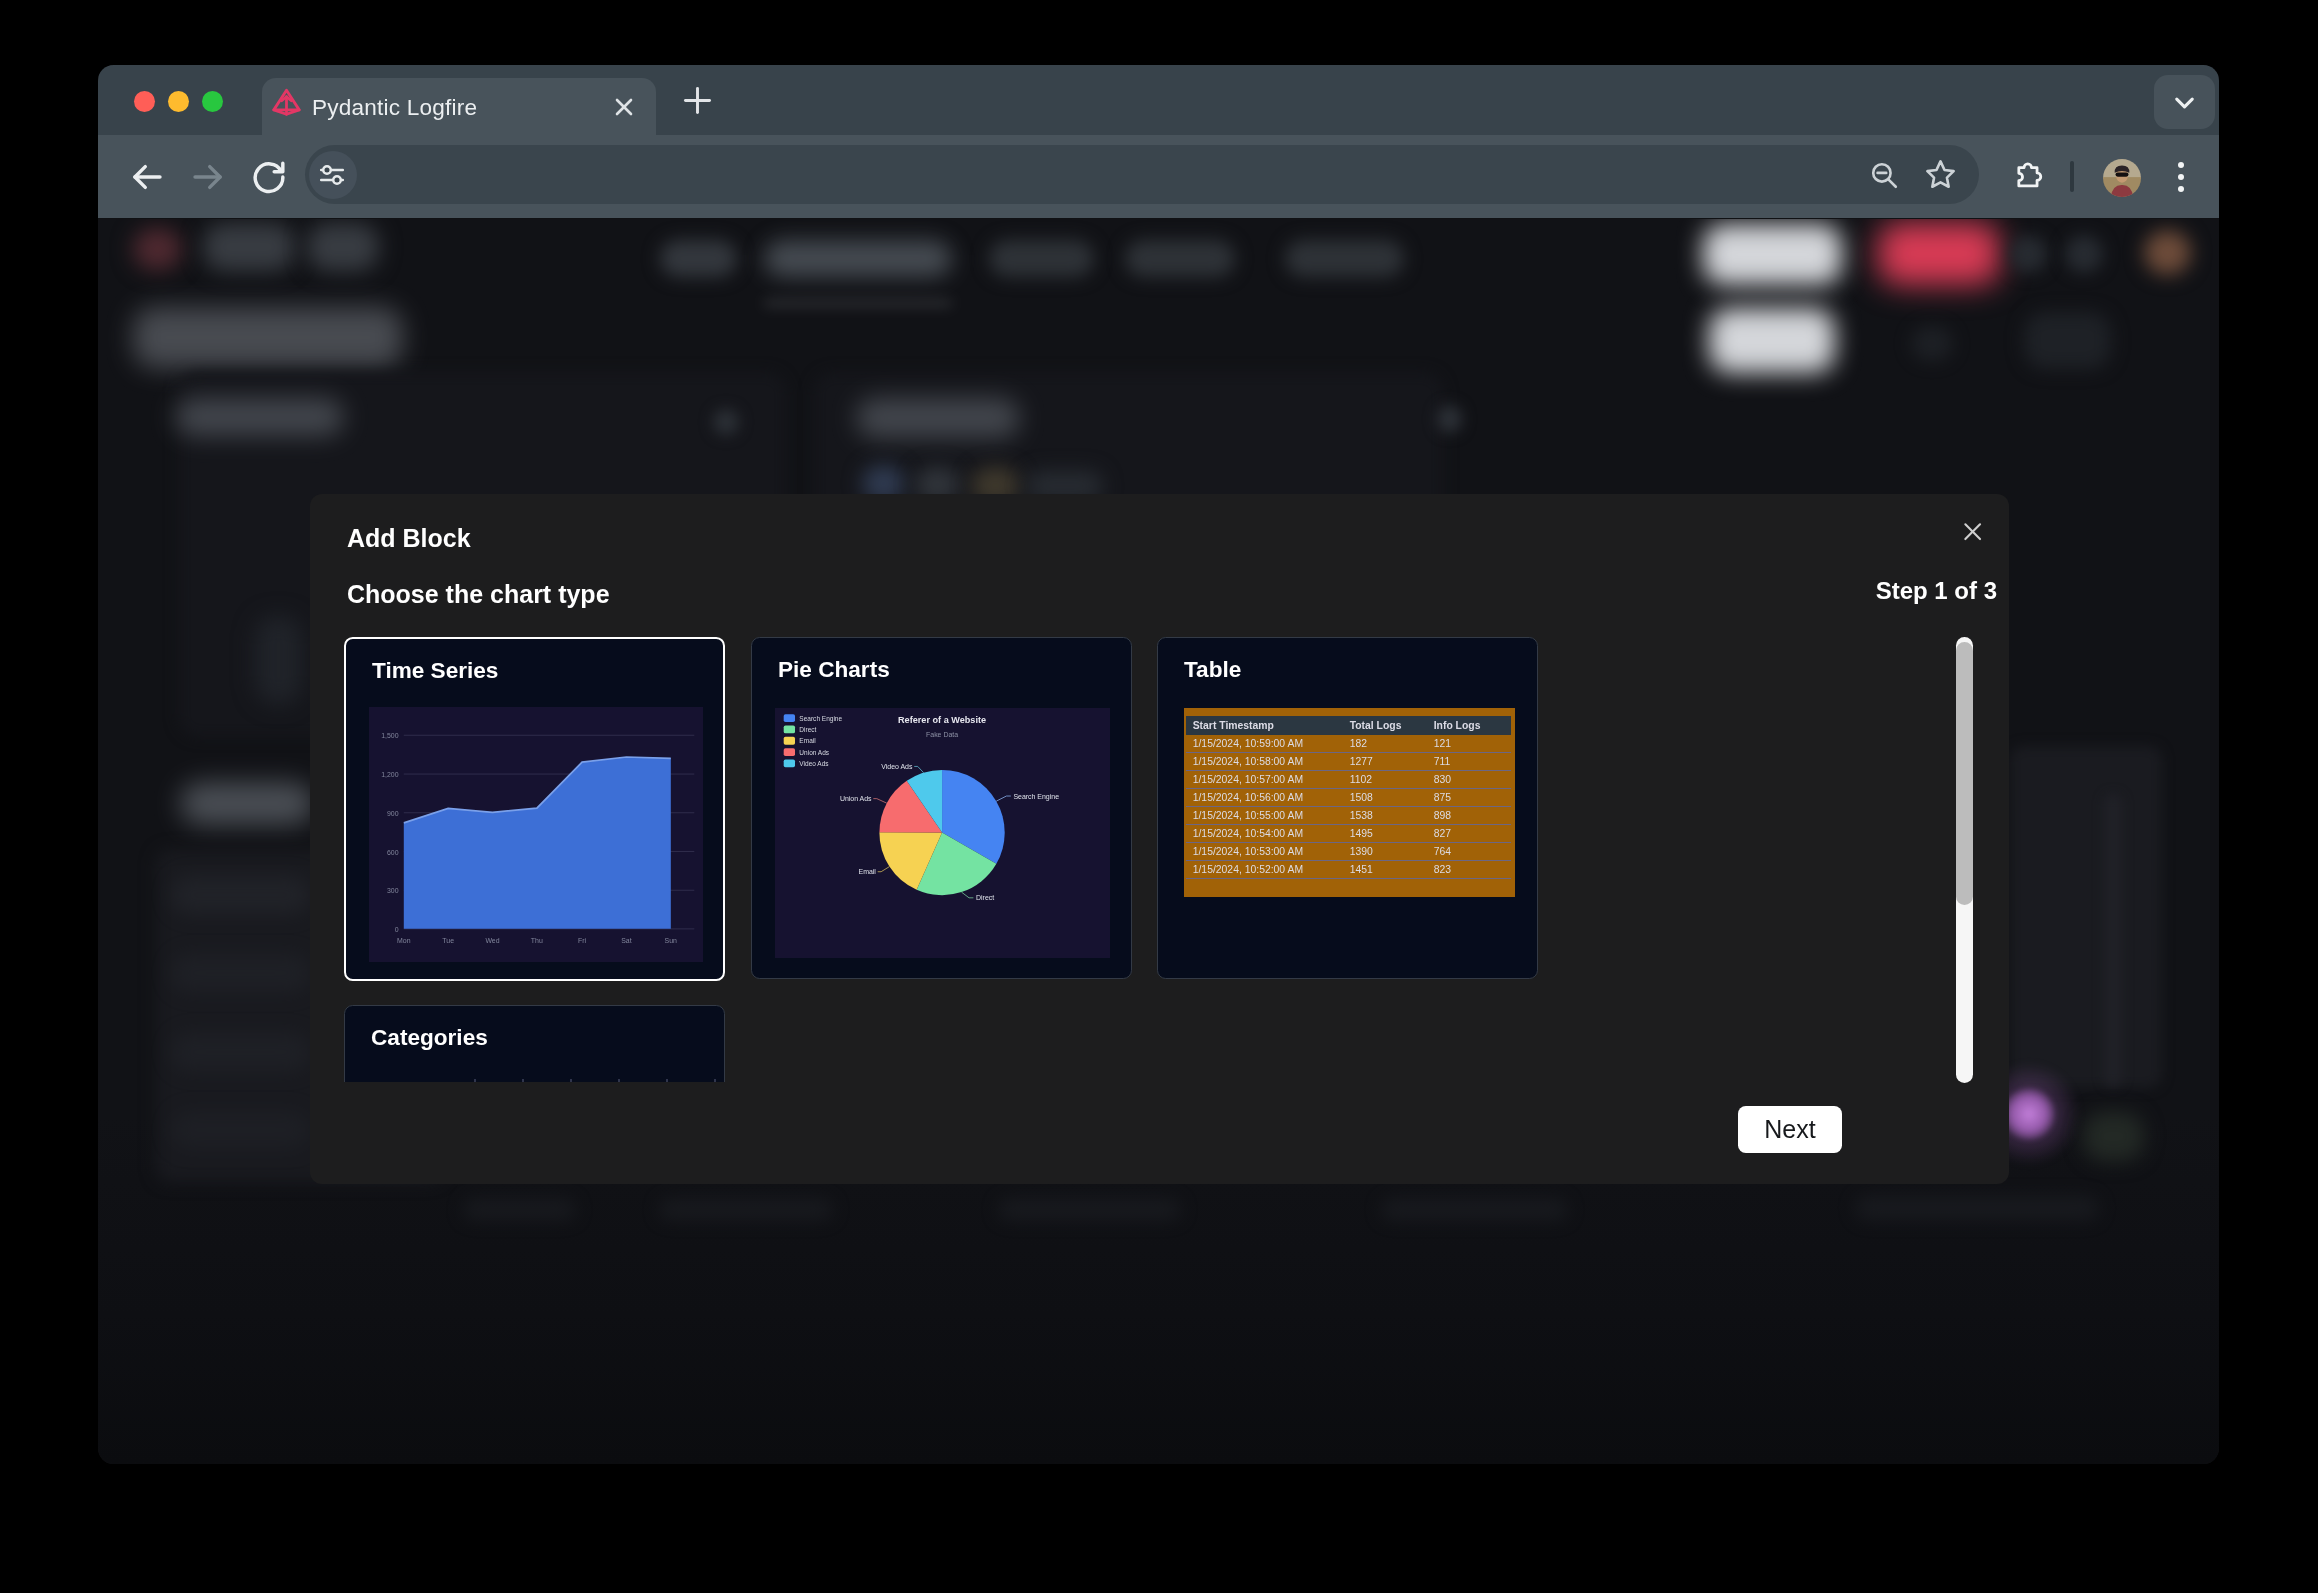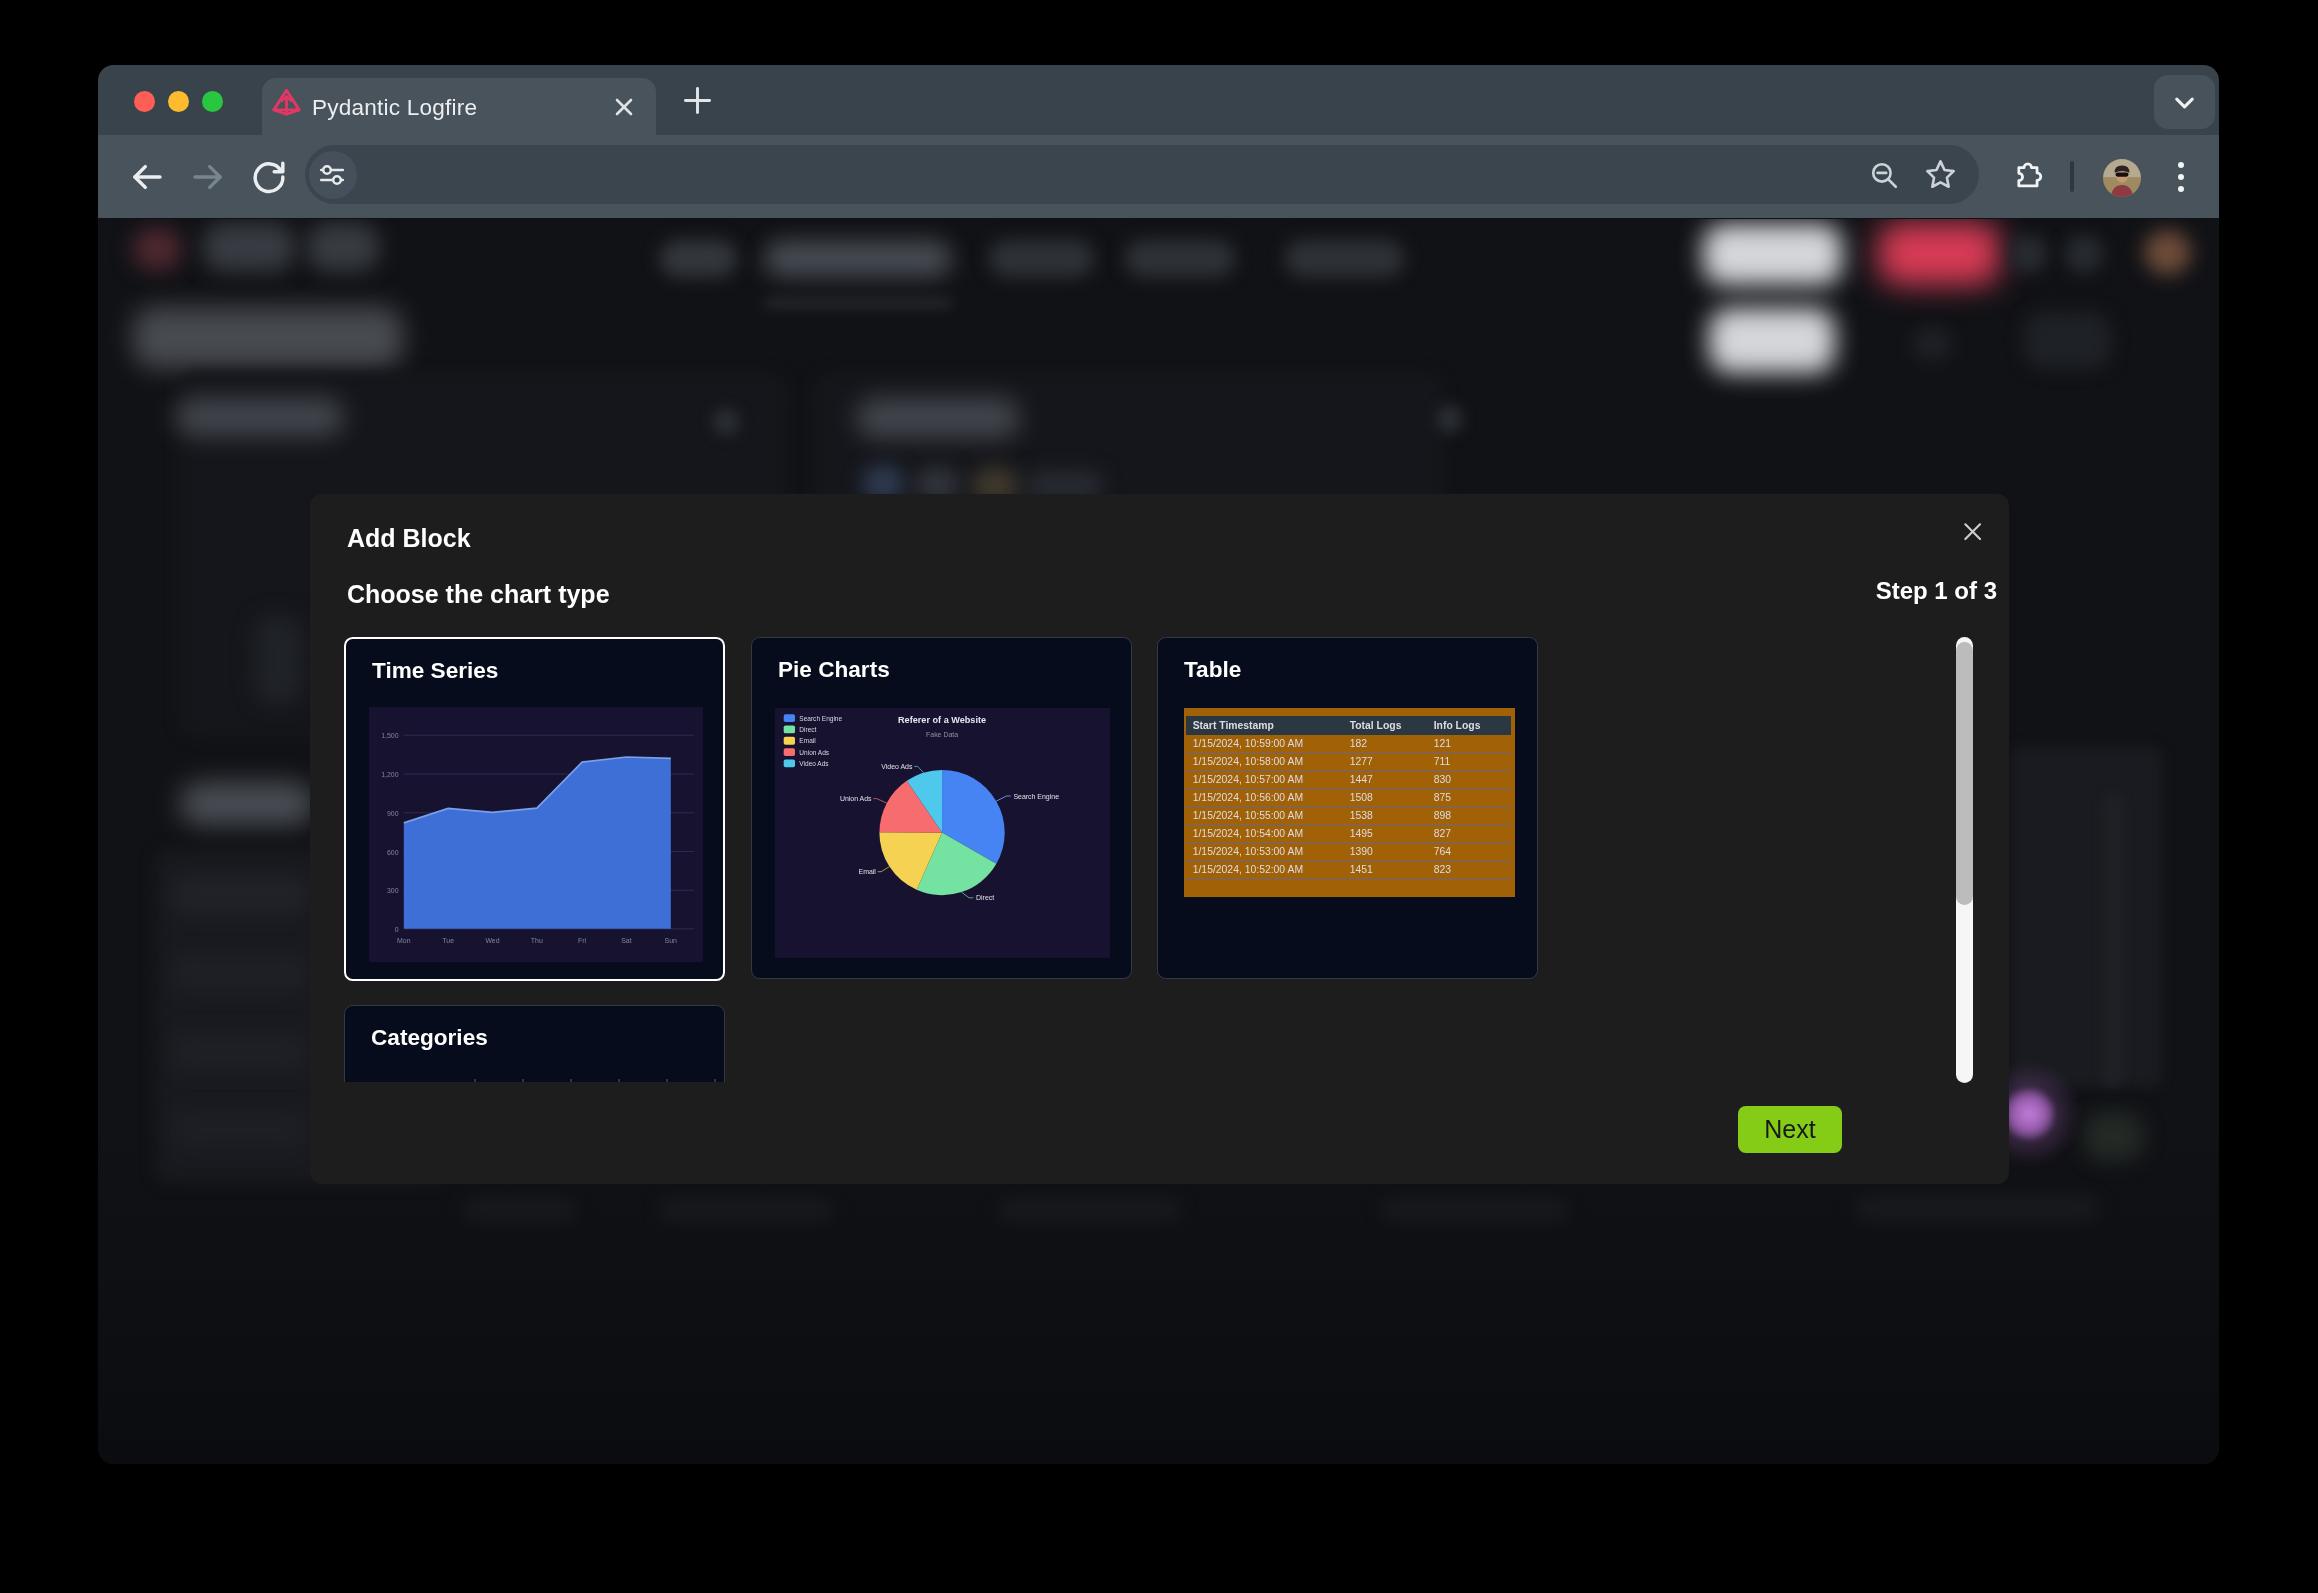--- a/index.html
+++ b/index.html
@@ -24,21 +24,21 @@
   .mtitle2 { position:absolute; left:37px; top:86px; font-size:25px; font-weight:bold; color:#fff; }
   .step { position:absolute; right:12px; top:83px; font-size:24px; font-weight:bold; color:#fff; }
   .scrollwrap { position:absolute; left:34px; top:143px; width:1602px; height:445px; overflow:hidden; }
   .card { position:absolute; width:381px; height:342px; background:#060c1c;
     border:0.9px solid #333a46; border-radius:8.7px; }
   .card.sel { border:2.6px solid #ffffff; height:344px; } .card.sel .panel { top:68px; left:22.6px; }
   .ctitle { position:absolute; left:26px; top:19px; font-size:22.6px; font-weight:bold; color:#fff; }
   .panel { position:absolute; left:24px; top:70px; background:#161230; }
   .sbar { position:absolute; left:1646px; top:143px; width:17.4px; height:446px; background:#f6f6f6; border-radius:8.7px; }
   .sthumb { position:absolute; left:0px; top:5.2px; width:17.4px; height:263px; background:#bcbcbc; border-radius:8.7px; }
-  .nextbtn { position:absolute; left:1428px; top:612px; width:104px; height:47px; background:#84cc16;
+  .nextbtn { position:absolute; left:1428px; top:612px; width:104px; height:47px; background:#ffffff;
     border-radius:7.8px; color:#17191c; font-size:25px; font-weight:500; text-align:center; line-height:47px; }
   .closex { position:absolute; left:1648px; top:23.5px; width:31px; height:31px; }
   .tr td { height:18px; border-bottom:0.9px solid #6b6685; }
 </style>
 </head>
 <body>
 <div class="win">
 
   <div class="tabbar">
     <div class="dot" style="left:36px; background:#ff5e57;"></div>
@@ -296,21 +296,21 @@
                       <td>182</td>
                       <td>121</td>
                     </tr>
               <tr class="tr">
                       <td style="padding-left:7px;">1/15/2024, 10:58:00 AM</td>
                       <td>1277</td>
                       <td>711</td>
                     </tr>
               <tr class="tr">
                       <td style="padding-left:7px;">1/15/2024, 10:57:00 AM</td>
-                      <td>1447</td>
+                      <td>1102</td>
                       <td>830</td>
                     </tr>
               <tr class="tr">
                       <td style="padding-left:7px;">1/15/2024, 10:56:00 AM</td>
                       <td>1508</td>
                       <td>875</td>
                     </tr>
               <tr class="tr">
                       <td style="padding-left:7px;">1/15/2024, 10:55:00 AM</td>
                       <td>1538</td>

